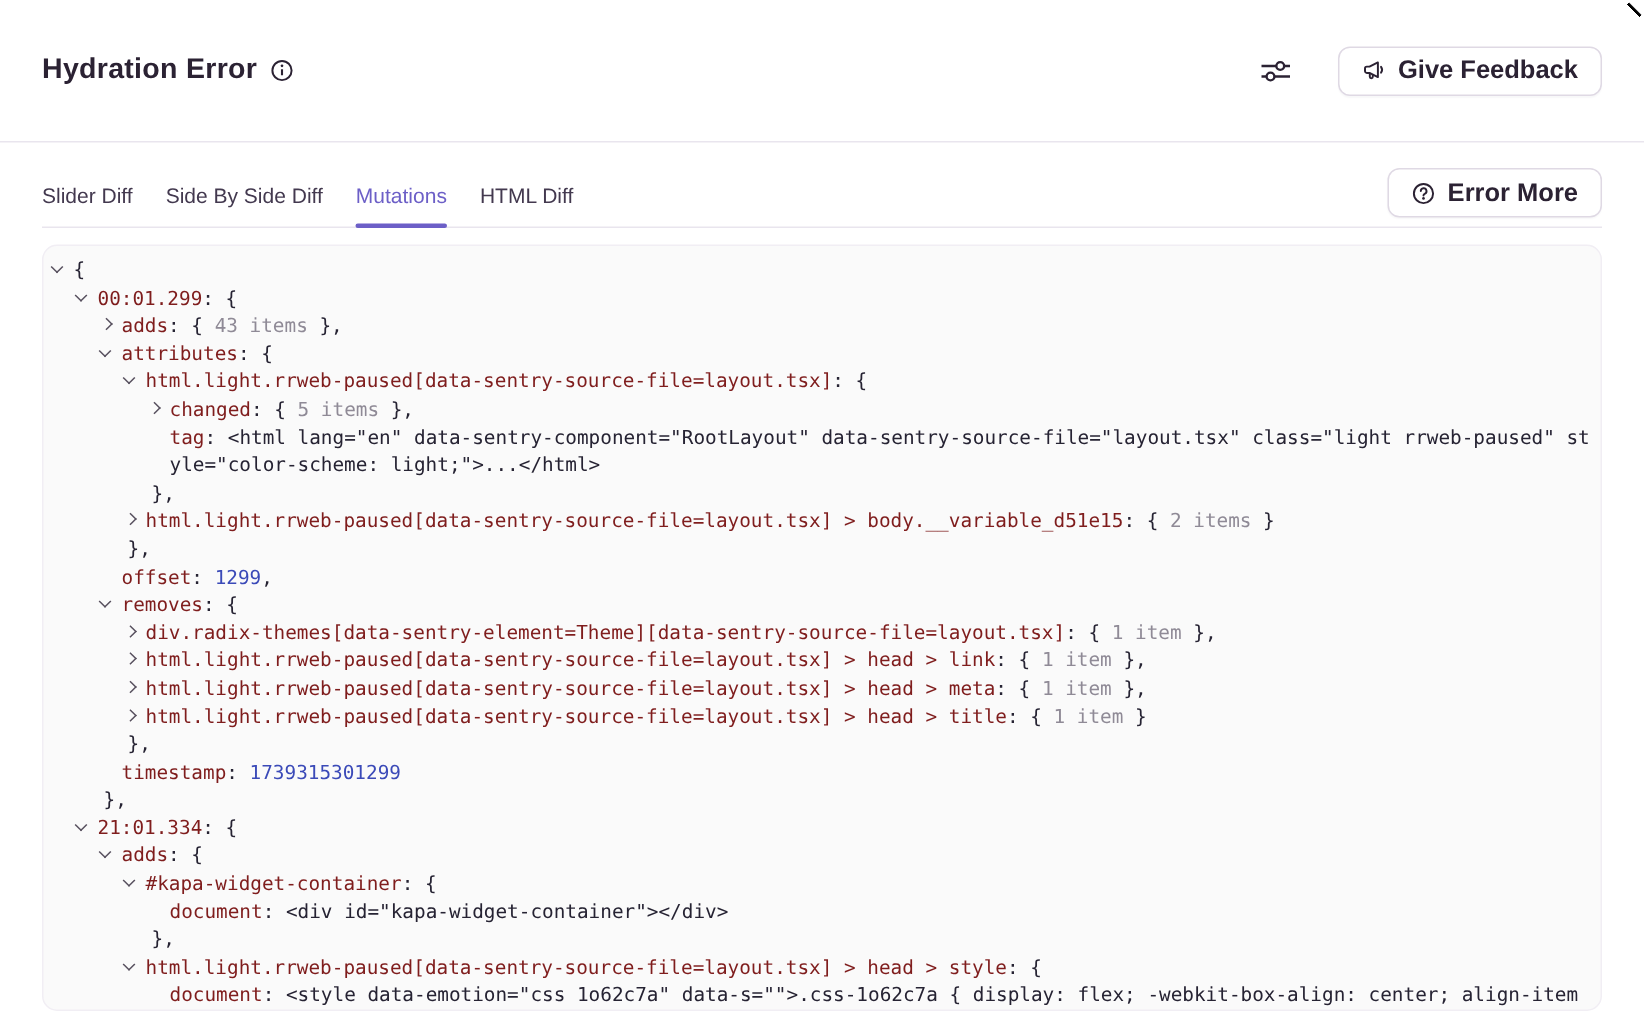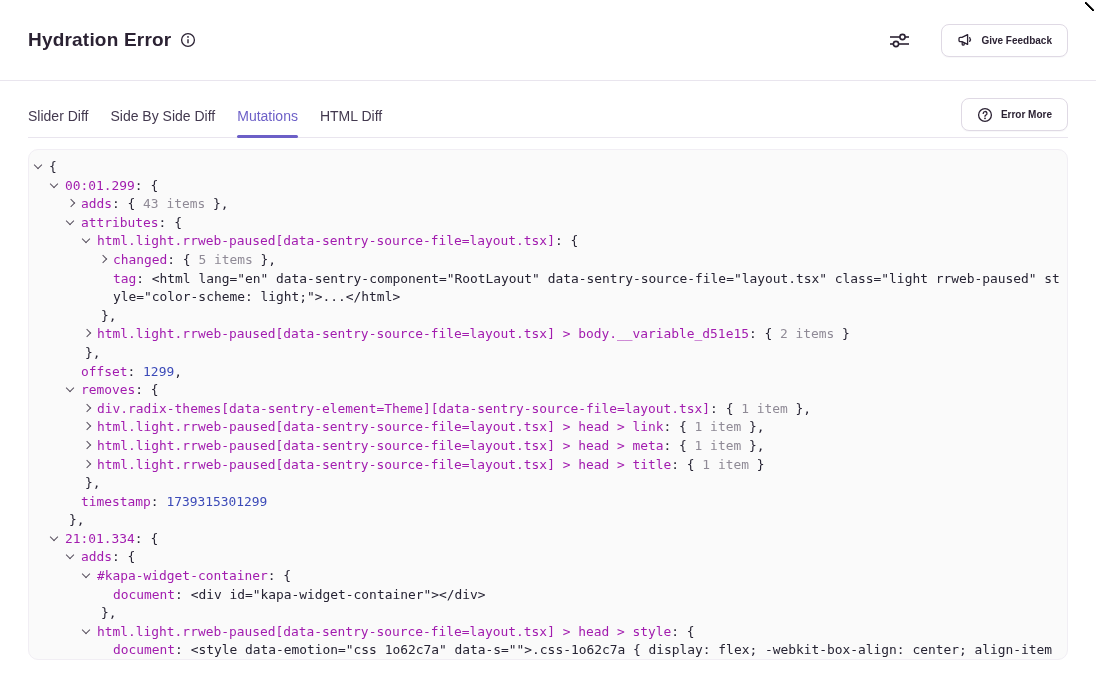--- a/index.html
+++ b/index.html
@@ -1,28 +1,28 @@
 <!DOCTYPE html>
 <html><head>
 <meta charset="utf-8">
 <style>
   * { box-sizing: border-box; margin: 0; padding: 0; }
   html,body { width:1096px; height:682px; background:#fff; overflow:hidden;
     font-family:"Liberation Sans", sans-serif; color:#2B2233; }
 
   
-  .app-header { height:81px; display:flex; align-items:center;
+  .app-header { height:95px; display:flex; align-items:center;
     padding:0 28px; border-bottom:1px solid #E9E5EE; position:relative; }
   .page-title-wrap { display:flex; align-items:center; gap:9px; }
   .page-title { font-size:19px; font-weight:bold; letter-spacing:.2px; color:#2B2233; }
   .hdr-right { margin-left:auto; display:flex; align-items:center; gap:30px; }
   .icon-btn { background:none; border:none; cursor:pointer; display:flex; align-items:center; }
   .btn { display:inline-flex; align-items:center; gap:8px; background:#fff;
     border:1px solid #DFD9E4; border-radius:8px; height:33px; padding:0 15px;
-    font-family:"Liberation Sans",sans-serif; font-size:10px; font-weight:bold;
+    font-family:"Liberation Sans",sans-serif; font-size:17px; font-weight:bold;
     color:#2B2233; cursor:pointer; box-shadow:0 1px 1px rgba(43,34,51,.03); }
 
   
   .tabs-bar { margin:0 28px; padding-top:17px; display:flex; align-items:flex-start;
     border-bottom:1px solid #E9E5EE; }
   .tabs-list { display:flex; gap:22px; }
   .tab { position:relative; font-size:14px; color:#43394F; padding:10px 0 13px 0; cursor:pointer; }
   .tab.active { color:#6C5FC7; }
   .tab.active::after { content:''; position:absolute; left:0; right:0; bottom:-1px;
     height:3px; border-radius:3px; background:#6C5FC7; }
@@ -33,21 +33,21 @@
     border:1px solid #F1EEF4; border-radius:10px; overflow:hidden;
     padding:8px 6px 8px 6px;
     font-family:"DejaVu Sans Mono", monospace; font-size:12.9px; line-height:18.6px; }
   .row { white-space:pre-wrap; }
   .chev { display:inline-block; width:14px; cursor:pointer; }
   .chev::before { content:''; display:inline-block; width:5px; height:5px;
     border-right:1.4px solid #57505E; border-bottom:1.4px solid #57505E;
     position:relative; }
   .chev.down::before { transform:rotate(45deg); top:-3px; }
   .chev.right::before { transform:rotate(-45deg); top:-2px; left:1px; }
-  .seg-key   { color:#a21caf;text-align:right; }
+  .seg-key   { color:#7f1d1d;text-align:right; }
   .seg-plain { color:#262333; }
   .seg-muted { color:#8F8A96; }
   .seg-num   { color:#3B4AB8; }
   .seg-value { color:#262333; word-break:break-all; }
 
   
   .corner-mark { position:fixed; top:-3px; right:-3px; width:12px; height:12px;
     border-bottom:2.5px solid #000; transform:rotate(45deg); }
 
   svg { display:block; }

